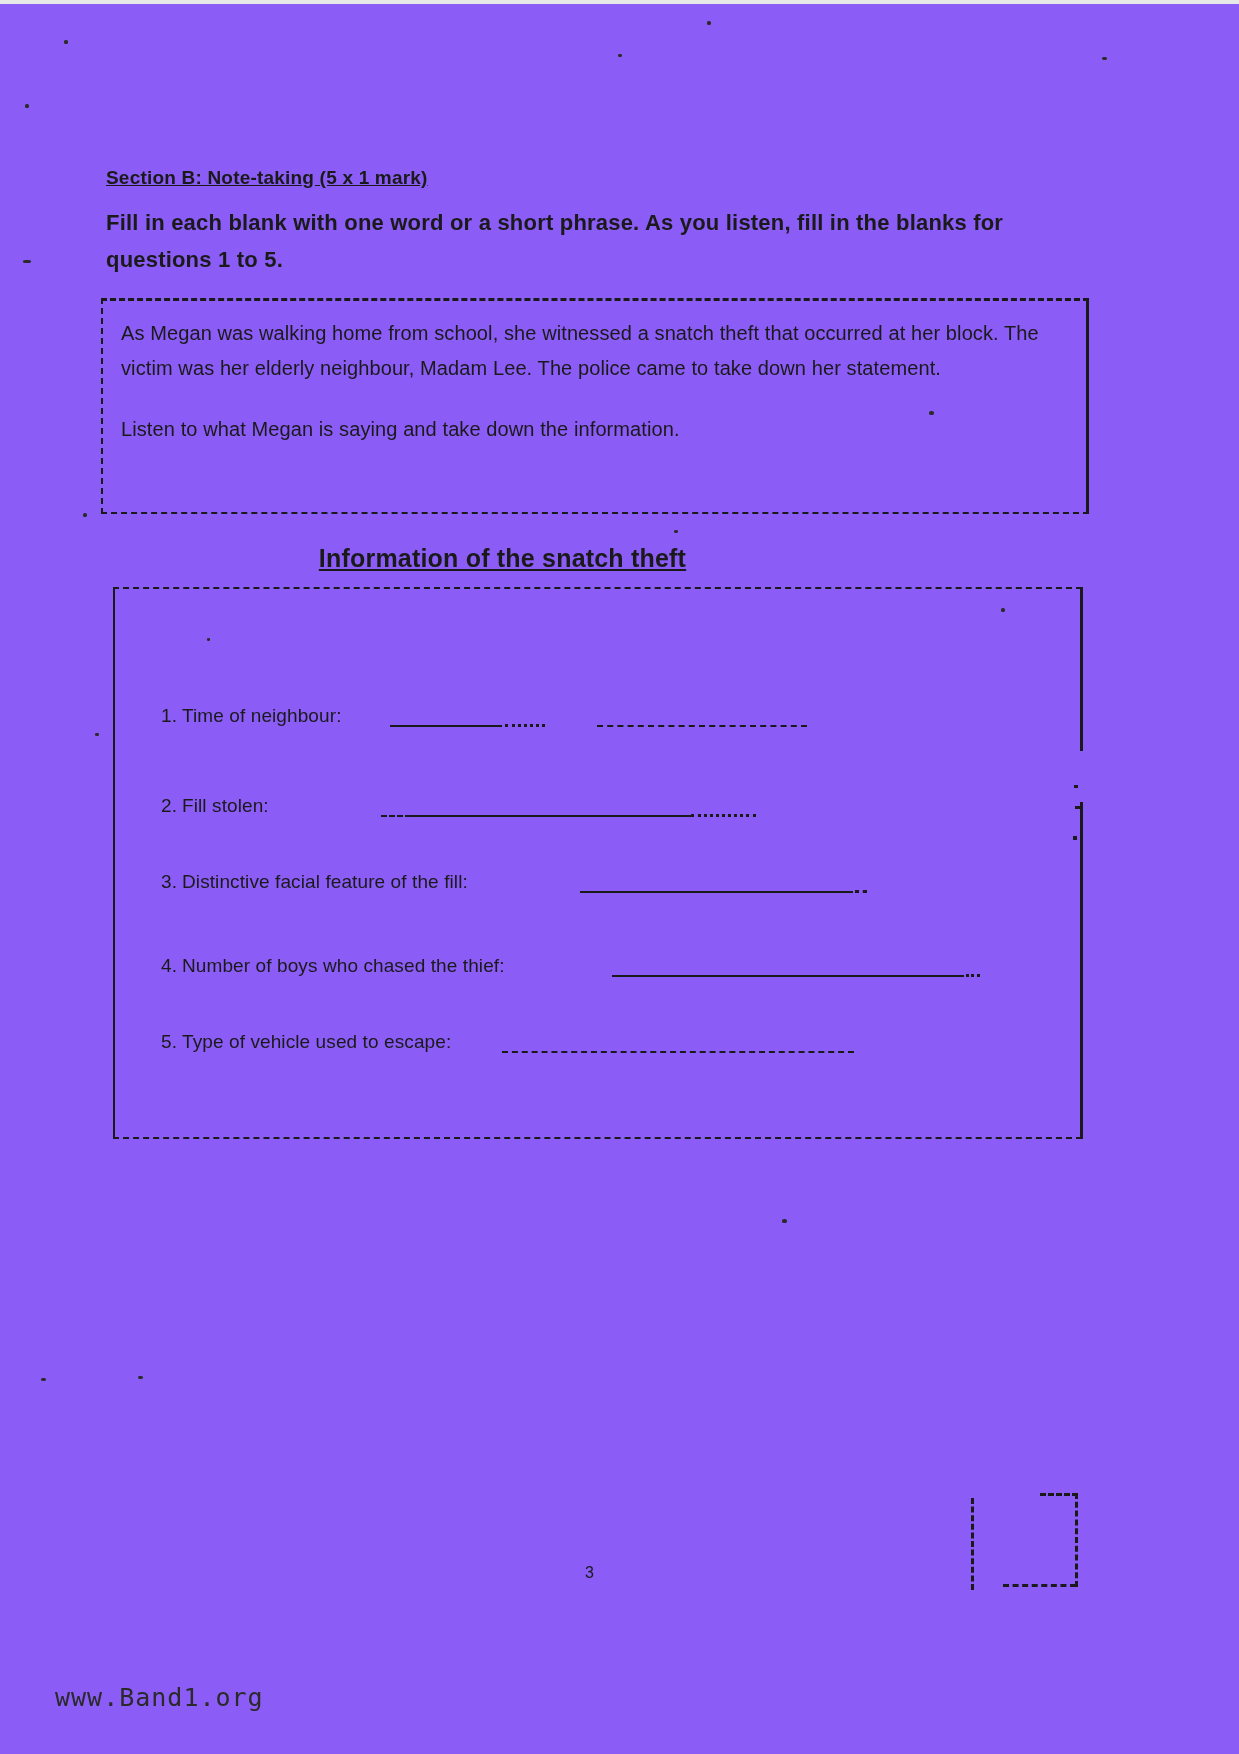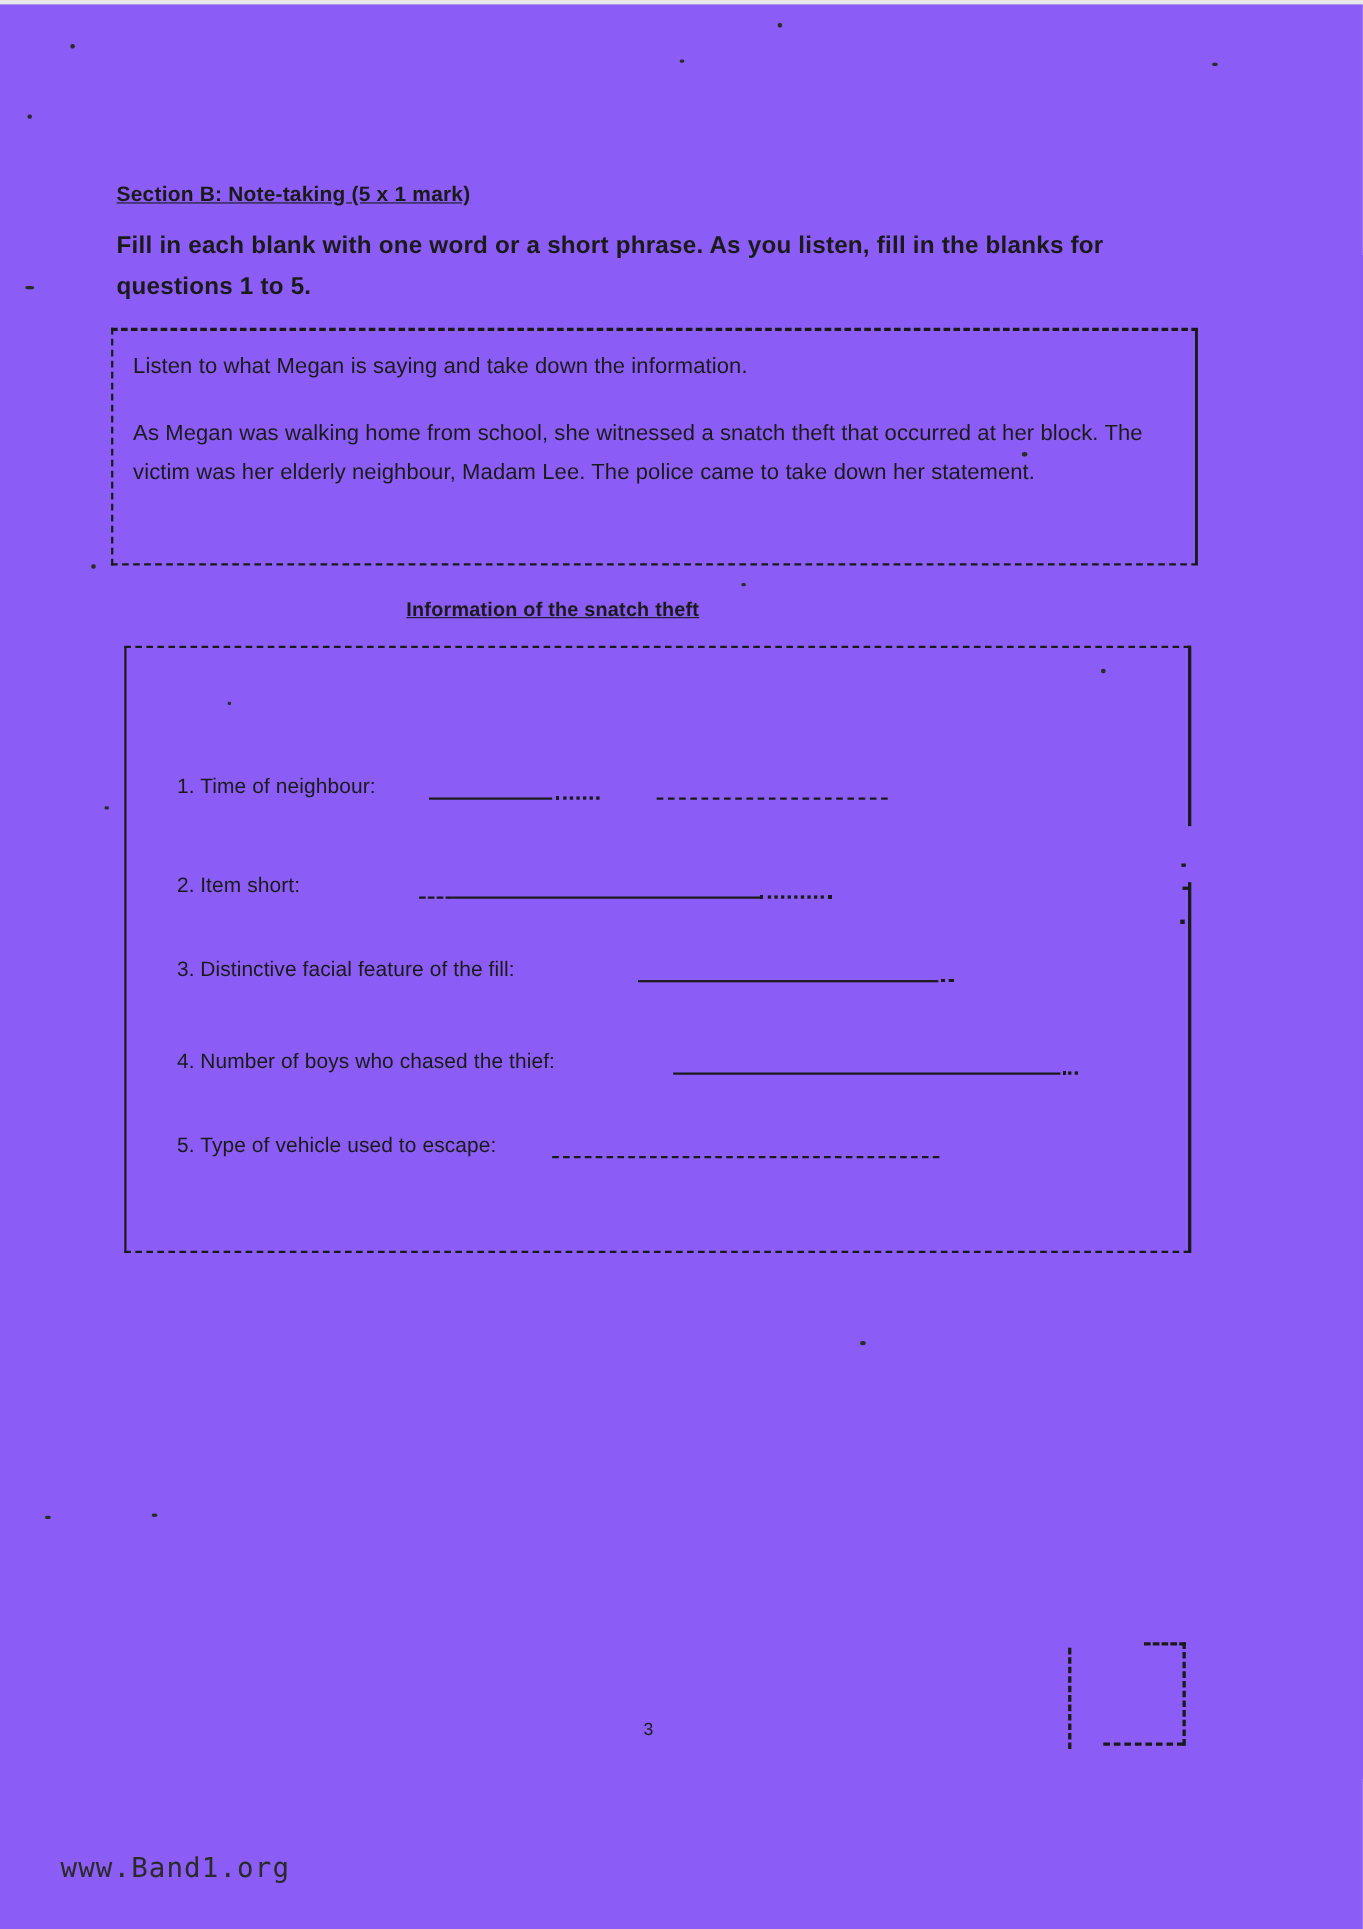--- a/index.html
+++ b/index.html
@@ -40,21 +40,21 @@
   .passage-box p{
     margin:0;
     font-size:20px;line-height:35px;
     letter-spacing:.1px;
   }
   .passage-box p + p{margin-top:26px;}
   
   .form-title{
     position:absolute;left:0;top:540px;width:1005px;
     text-align:center;
-    font-size:18px;font-weight:700;
+    font-size:25px;font-weight:700;
     text-decoration:underline;
     letter-spacing:.2px;
   }
   
   .form-box{
     position:absolute;left:113px;top:583px;
     width:969px;height:552px;
     box-sizing:border-box;
     border-top:2px dashed #1a1a1a;
     border-left:2px solid #1a1a1a;
@@ -121,22 +121,22 @@
   <div class="speck" style="left:207px;top:634px;width:3px;height:3px;"></div>
   <div class="speck" style="left:95px;top:729px;width:4px;height:3px;"></div>
   <div class="speck" style="left:782px;top:1215px;width:5px;height:4px;"></div>
   <div class="speck" style="left:41px;top:1374px;width:5px;height:3px;"></div>
   <div class="speck" style="left:138px;top:1372px;width:5px;height:3px;"></div>
 
   <div class="sec-heading">Section B: Note-taking (5 x 1 mark)</div>
   <div class="sec-instructions">Fill in each blank with one word or a short phrase. As you listen, fill in the blanks for questions 1 to 5.</div>
 
   <div class="passage-box">
+    <p>As Megan was walking home from school, she witnessed a snatch theft that occurred at her block. The victim was her elderly neighbour, Madam Lee. The police came to take down her statement.</p>
     <p>Listen to what Megan is saying and take down the information.</p>
-    <p>As Megan was walking home from school, she witnessed a snatch theft that occurred at her block. The victim was her elderly neighbour, Madam Lee. The police came to take down her statement.</p>
   </div>
 
   <div class="form-title">Information of the snatch theft</div>
 
   <div class="form-box">
     <div class="r-seg top"></div>
     <div class="r-seg bot"></div>
     <div class="r-tick" style="right:4px;top:196px;width:4px;height:3px;"></div>
     <div class="r-tick" style="right:2px;top:217px;width:5px;height:3px;"></div>
     <div class="r-tick" style="right:5px;top:247px;width:4px;height:4px;"></div>
@@ -144,21 +144,21 @@
     <div class="form-item item-1">
       <span class="num">1.</span>
       <span class="lbl">Time of neighbour:</span>
       <span class="blank" style="left:275px;width:112px;"></span>
       <span class="blank dotted" style="left:390px;width:40px;"></span>
       <span class="blank dashed" style="left:482px;width:210px;"></span>
     </div>
 
     <div class="form-item item-2">
       <span class="num">2.</span>
-      <span class="lbl">Item short:</span>
+      <span class="lbl">Fill stolen:</span>
       <span class="blank dashed" style="left:266px;width:30px;"></span>
       <span class="blank" style="left:296px;width:280px;"></span>
       <span class="blank dotted" style="left:576px;width:65px;"></span>
     </div>
 
     <div class="form-item item-3">
       <span class="num">3.</span>
       <span class="lbl">Distinctive facial feature of the fill:</span>
       <span class="blank" style="left:465px;width:273px;"></span>
       <span class="blank dotted" style="left:740px;width:12px;"></span>

